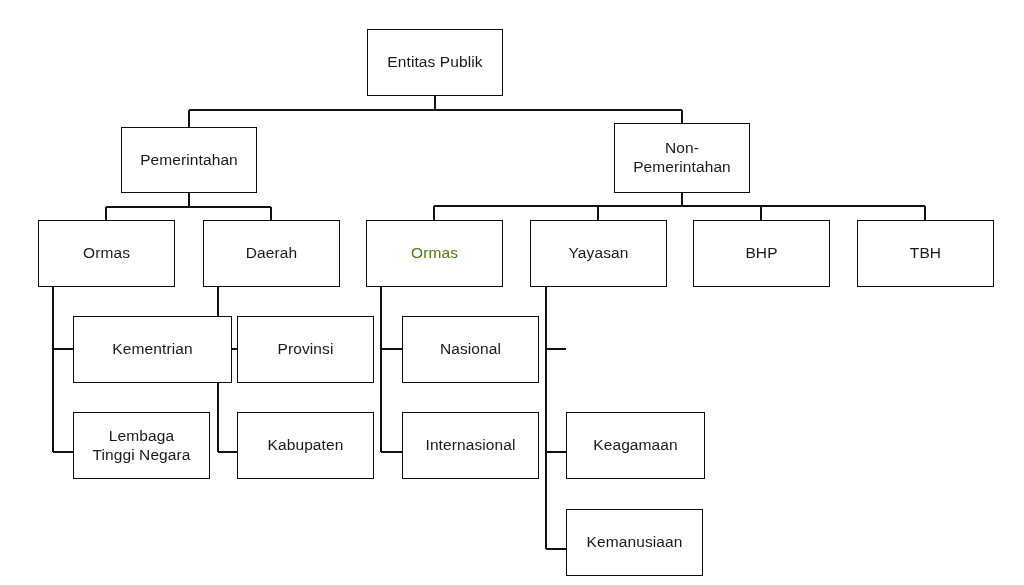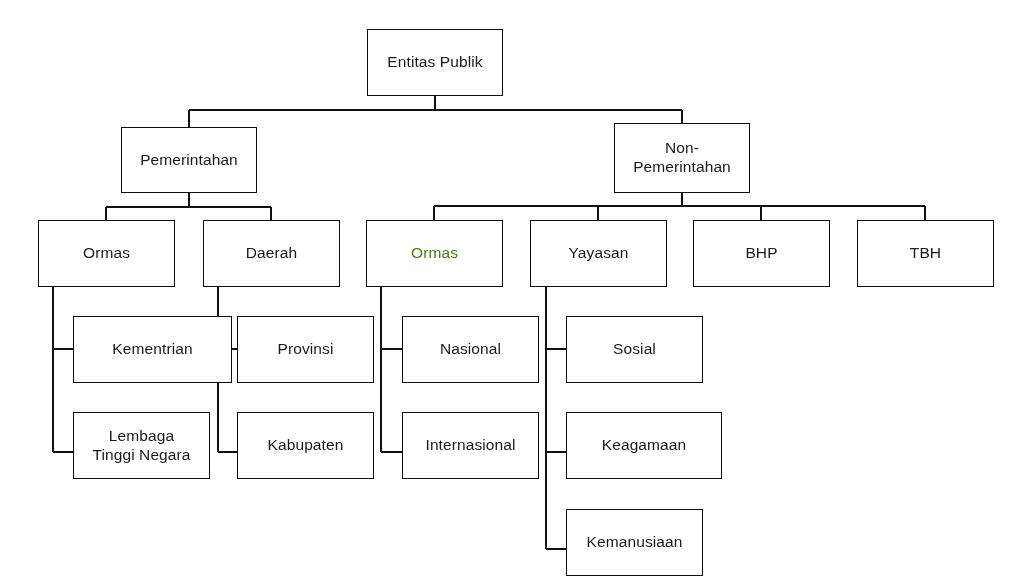--- a/index.html
+++ b/index.html
@@ -142,23 +142,20 @@
   </div>
   <div class="node level-3" style="left: 237px; top: 404px; width: 137px; height: 67px; border-color: rgb(13, 13, 13); color: rgb(26, 26, 26);">
     <span class="node-label">Kabupaten</span>
   </div>
   <div class="node level-3" style="left: 402px; top: 308px; width: 137px; height: 67px; border-color: rgb(13, 13, 13); color: rgb(26, 26, 26);">
     <span class="node-label">Nasional</span>
   </div>
   <div class="node level-3" style="left: 402px; top: 404px; width: 137px; height: 67px; border-color: rgb(13, 13, 13); color: rgb(26, 26, 26);">
     <span class="node-label">Internasional</span>
   </div>
-  <div class="node level-3" style="left: 566px; top: 308px; width: 137px; height: 67px; border-color: rgb(13, 13, 13); color: rgb(26, 26, 26);">
-    <span class="node-label">Sosial</span>
-  </div>
-  <div class="node level-3" style="left: 566px; top: 404px; width: 156px; height: 67px; border-color: rgb(13, 13, 13); color: rgb(26, 26, 26);">
+  <div class="node level-3" style="left: 566px; top: 404px; width: 139px; height: 67px; border-color: rgb(13, 13, 13); color: rgb(26, 26, 26);">
     <span class="node-label">Keagamaan</span>
   </div>
   <div class="node level-3" style="left: 566px; top: 501px; width: 137px; height: 67px; border-color: rgb(13, 13, 13); color: rgb(26, 26, 26);">
     <span class="node-label">Kemanusiaan</span>
   </div>
 
 </div>
 
 </body></html>

